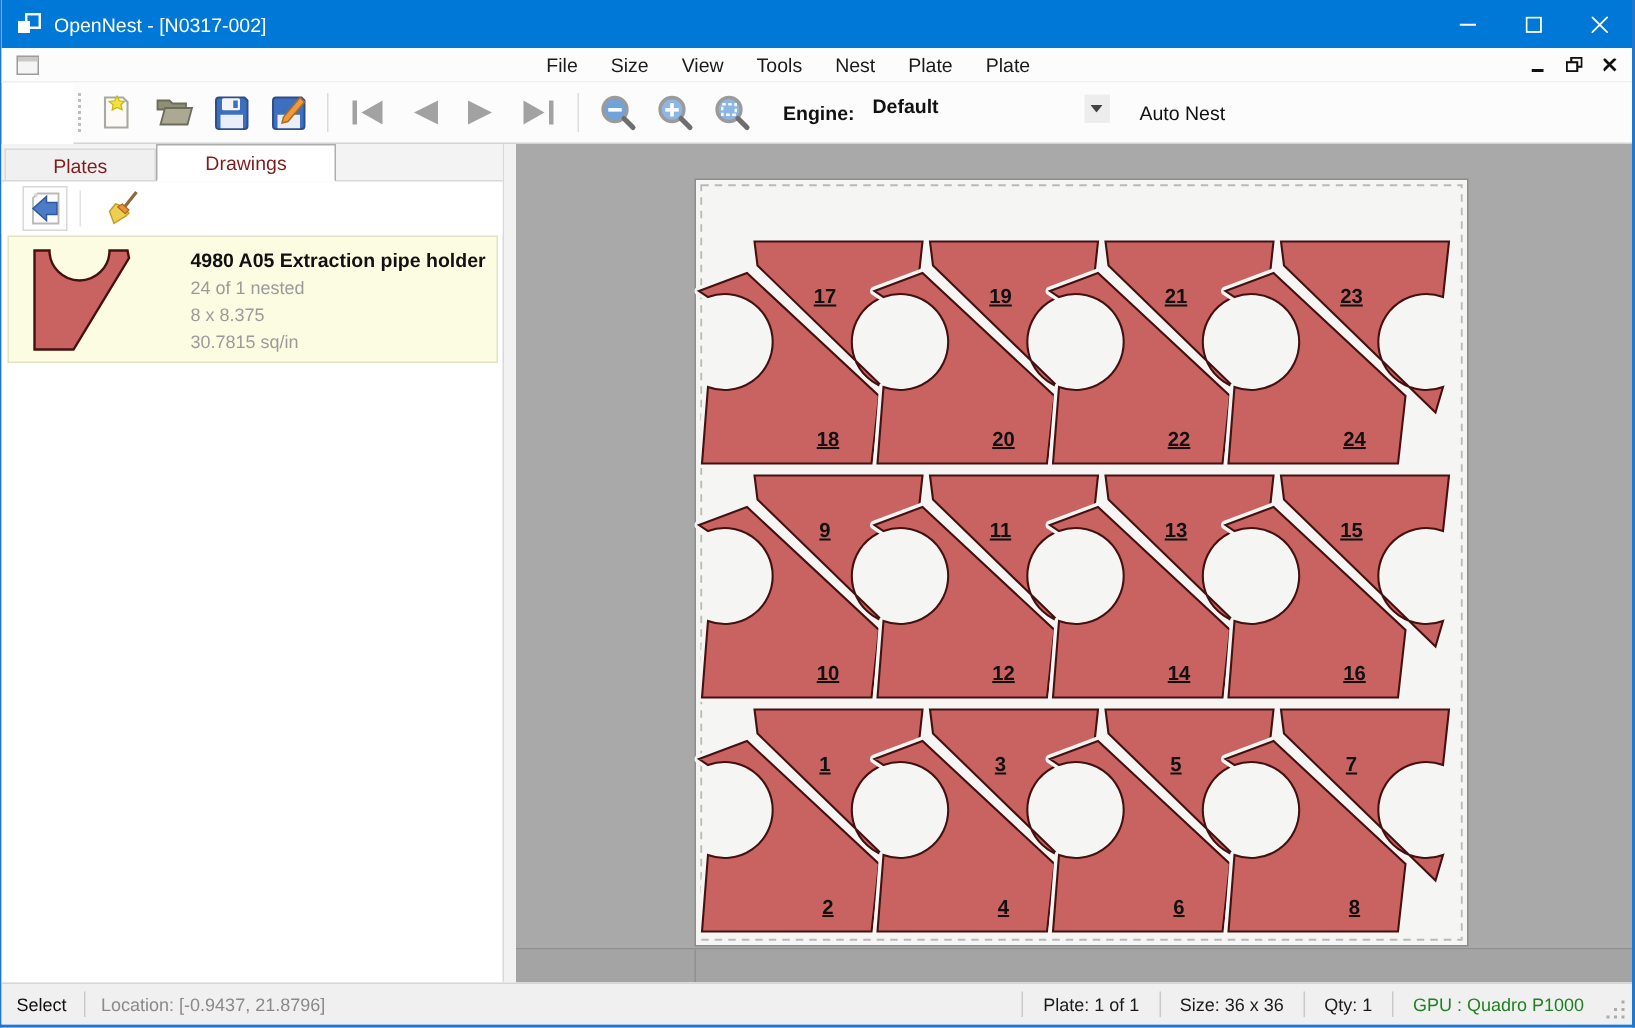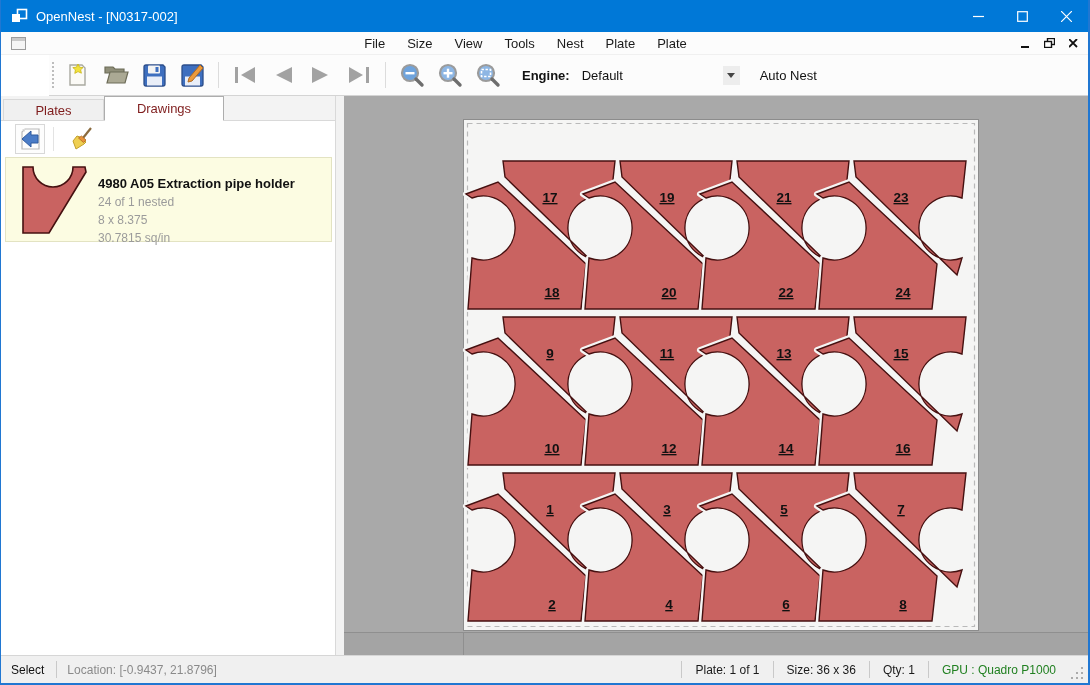--- a/index.html
+++ b/index.html
@@ -23,21 +23,21 @@
   .menu-items { display:flex; margin-left:9px; flex:1;justify-content:center; }
   .menu-item { font-size:13px; color:#1a1a1a; padding:3px 11px; cursor:default; }
   .mdi-btns { display:flex; align-items:center; margin-right:6px; gap:6px; }
   .mdi-btn { width:18px; height:16px; display:flex; align-items:center; justify-content:center; color:#111; }
   
   .toolbar { position:absolute; left:0; top:55px; right:0; height:41px; background:#FCFCFC; border-bottom:1px solid #D4D4D4; display:flex; align-items:center;margin-left:48px; }
   .grip { width:4px; height:26px; margin-left:3px; border-left:2px dotted #BDBDBD; }
   .tb-btn { width:32px; height:32px; display:flex; align-items:center; justify-content:center; margin-left:6px; }
   .tb-sep { width:1px; height:26px; background:#DCDCDC; margin:0 4px 0 10px; }
   .engine-label { font-size:13px; font-weight:bold; color:#111; margin-left:18px; }
-  .engine-combo { display:flex; align-items:center; margin-left:8px; width:162px; height:24px; }
+  .engine-combo { display:flex; margin-left:8px; width:162px; height:24px;font-weight:bold; }
   .engine-value { font-size:13px; color:#111; flex:1; padding-left:4px; }
   .combo-arrow { width:17px; height:19px; background:#EDEDED; display:flex; align-items:center; justify-content:center; }
   .combo-arrow svg { display:block; }
   .autonest { font-size:13px; color:#111; margin-left:14px; padding:4px 6px; }
   
   .content { position:absolute; left:0; top:96px; right:0; height:559px; display:flex; }
   .sidebar { width:335px; background:#fff; border-right:1px solid #D9D9D9; position:relative; }
   .splitter { width:8px; background:#F2F2F2; }
   .canvas { flex:1; background:#A9A9A9; position:relative; overflow:hidden; }
   
@@ -46,21 +46,21 @@
   .tab.inactive { width:101px; height:21px; line-height:21px; background:#F0F0F0; border:1px solid #D9D9D9; border-bottom:none; margin-left:2px; }
   .tab.active { width:120px; height:25px; line-height:24px; background:#fff; border:1px solid #ADADAD; border-bottom:1px solid #fff; margin-bottom:-1px; position:relative; z-index:2; }
   
   .side-tools { height:35px; display:flex; align-items:center; background:#fff; }
   .side-btn { width:30px; height:30px; margin-left:14px; display:flex; align-items:center; justify-content:center; border:1px solid #D8D8D8; background:#FDFDFD; }
   .side-btn.flat { border-color:transparent; background:transparent; }
   .side-sep { width:1px; height:24px; background:#E3E3E3; margin-left:8px; }
   
   .drawing-item { position:absolute; left:4px; right:3px; top:61px; height:85px; background:#FCFCE2; border:1px solid #E3E3C2; display:flex; }
   .thumb { width:92px; padding:6px 4px 4px 8px; }
-  .item-text { padding-top:18px; }
+  .item-text { padding-top:8px;margin-left:29px; }
   .item-title { font-size:13px; font-weight:bold; color:#111; white-space:nowrap; }
   .item-line { font-size:12px; color:#9B9B9B; margin-top:4px; }
   
   .statusbar { position:absolute; left:0; bottom:0; right:0; height:28px; background:#F0F0F0; border-top:1px solid #D6D6D6; display:flex; align-items:center; font-size:12px; }
   .sb-mode { color:#111; padding:0 12px 0 10px; }
   .sb-sep { width:1px; height:17px; background:#C9C9C9; }
   .sb-loc { color:#8A8A8A; padding-left:10px; flex:0 0 auto; }
   .sb-spacer { flex:1; }
   .sb-cell { color:#1a1a1a; padding:0 13px; white-space:nowrap; }
   .sb-gpu { color:#218021; }

